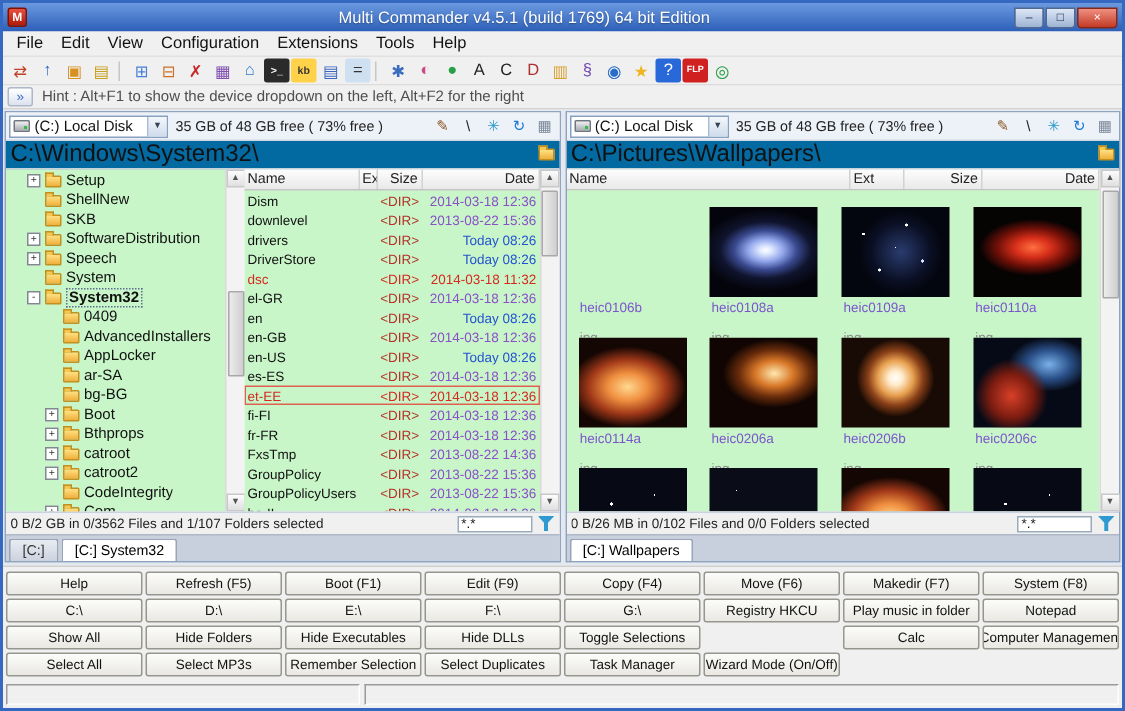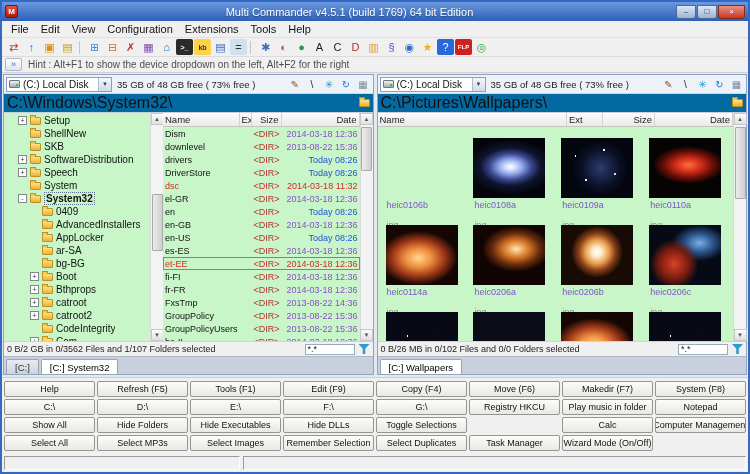--- a/index.html
+++ b/index.html
@@ -549,21 +549,21 @@
       <div class="tabbar" id="rtabs">
           <div class="tab active">[C:] Wallpapers</div>
         </div>
     </div>
 
   </div>
 
   <div class="btnpanel" id="btngrid">
       <div class="cbtn">Help</div>
       <div class="cbtn">Refresh (F5)</div>
-      <div class="cbtn">Tools (F1)</div>
+      <div class="cbtn">Boot (F1)</div>
       <div class="cbtn">Edit (F9)</div>
       <div class="cbtn">Copy (F4)</div>
       <div class="cbtn">Move (F6)</div>
       <div class="cbtn">Makedir (F7)</div>
       <div class="cbtn">System (F8)</div>
       <div class="cbtn">C:\</div>
       <div class="cbtn">D:\</div>
       <div class="cbtn">E:\</div>
       <div class="cbtn">F:\</div>
       <div class="cbtn">G:\</div>
@@ -573,21 +573,20 @@
       <div class="cbtn">Show All</div>
       <div class="cbtn">Hide Folders</div>
       <div class="cbtn">Hide Executables</div>
       <div class="cbtn">Hide DLLs</div>
       <div class="cbtn">Toggle Selections</div>
       <div class="cbtn empty"></div>
       <div class="cbtn">Calc</div>
       <div class="cbtn">Computer Management</div>
       <div class="cbtn">Select All</div>
       <div class="cbtn">Select MP3s</div>
-      <div class="cbtn">Select Images</div>
       <div class="cbtn">Remember Selection</div>
       <div class="cbtn">Select Duplicates</div>
       <div class="cbtn">Task Manager</div>
       <div class="cbtn">Wizard Mode (On/Off)</div>
     </div>
 
   <div class="statusbar">
     <div class="spanel left"></div>
     <div class="spanel right"></div>
   </div>

